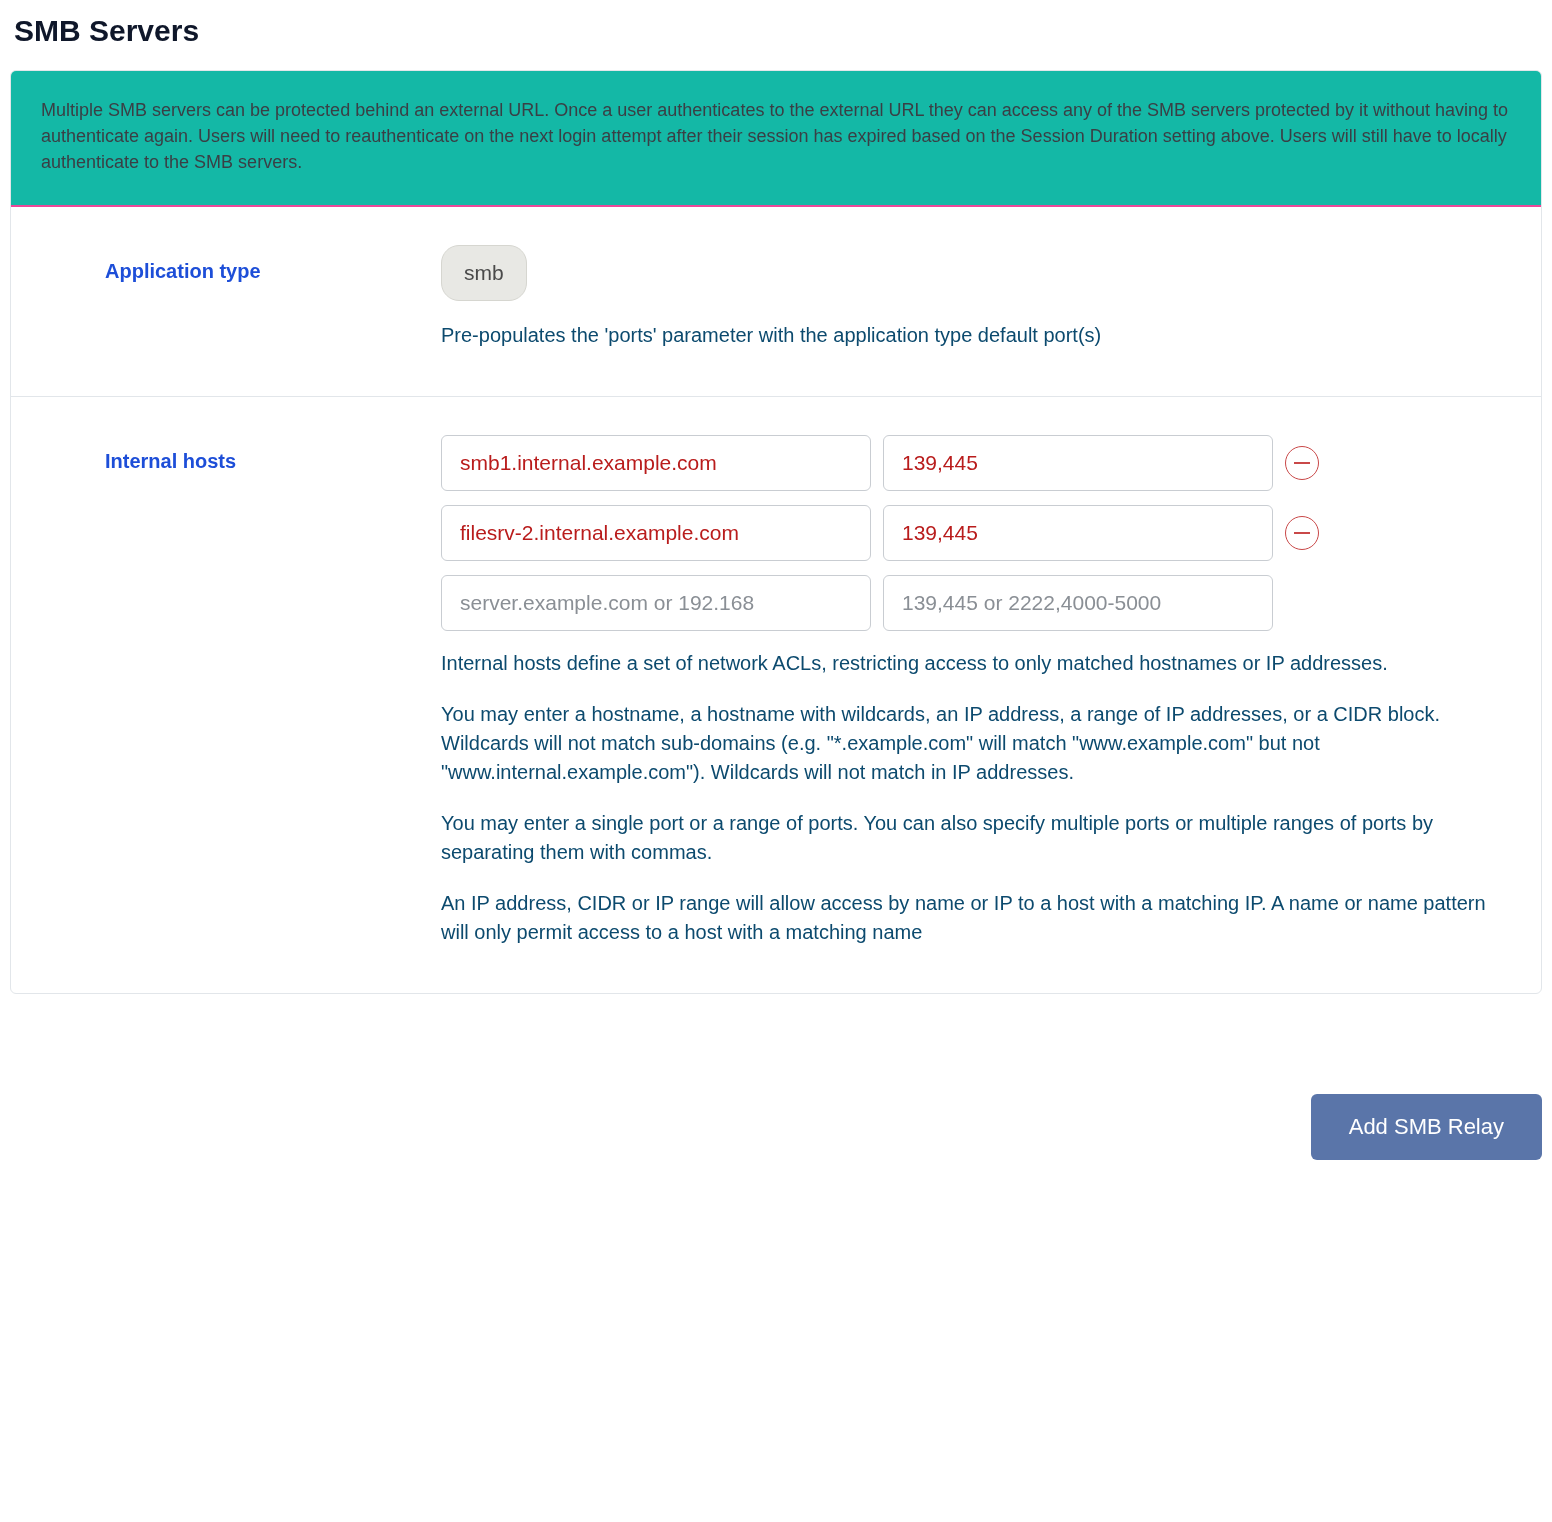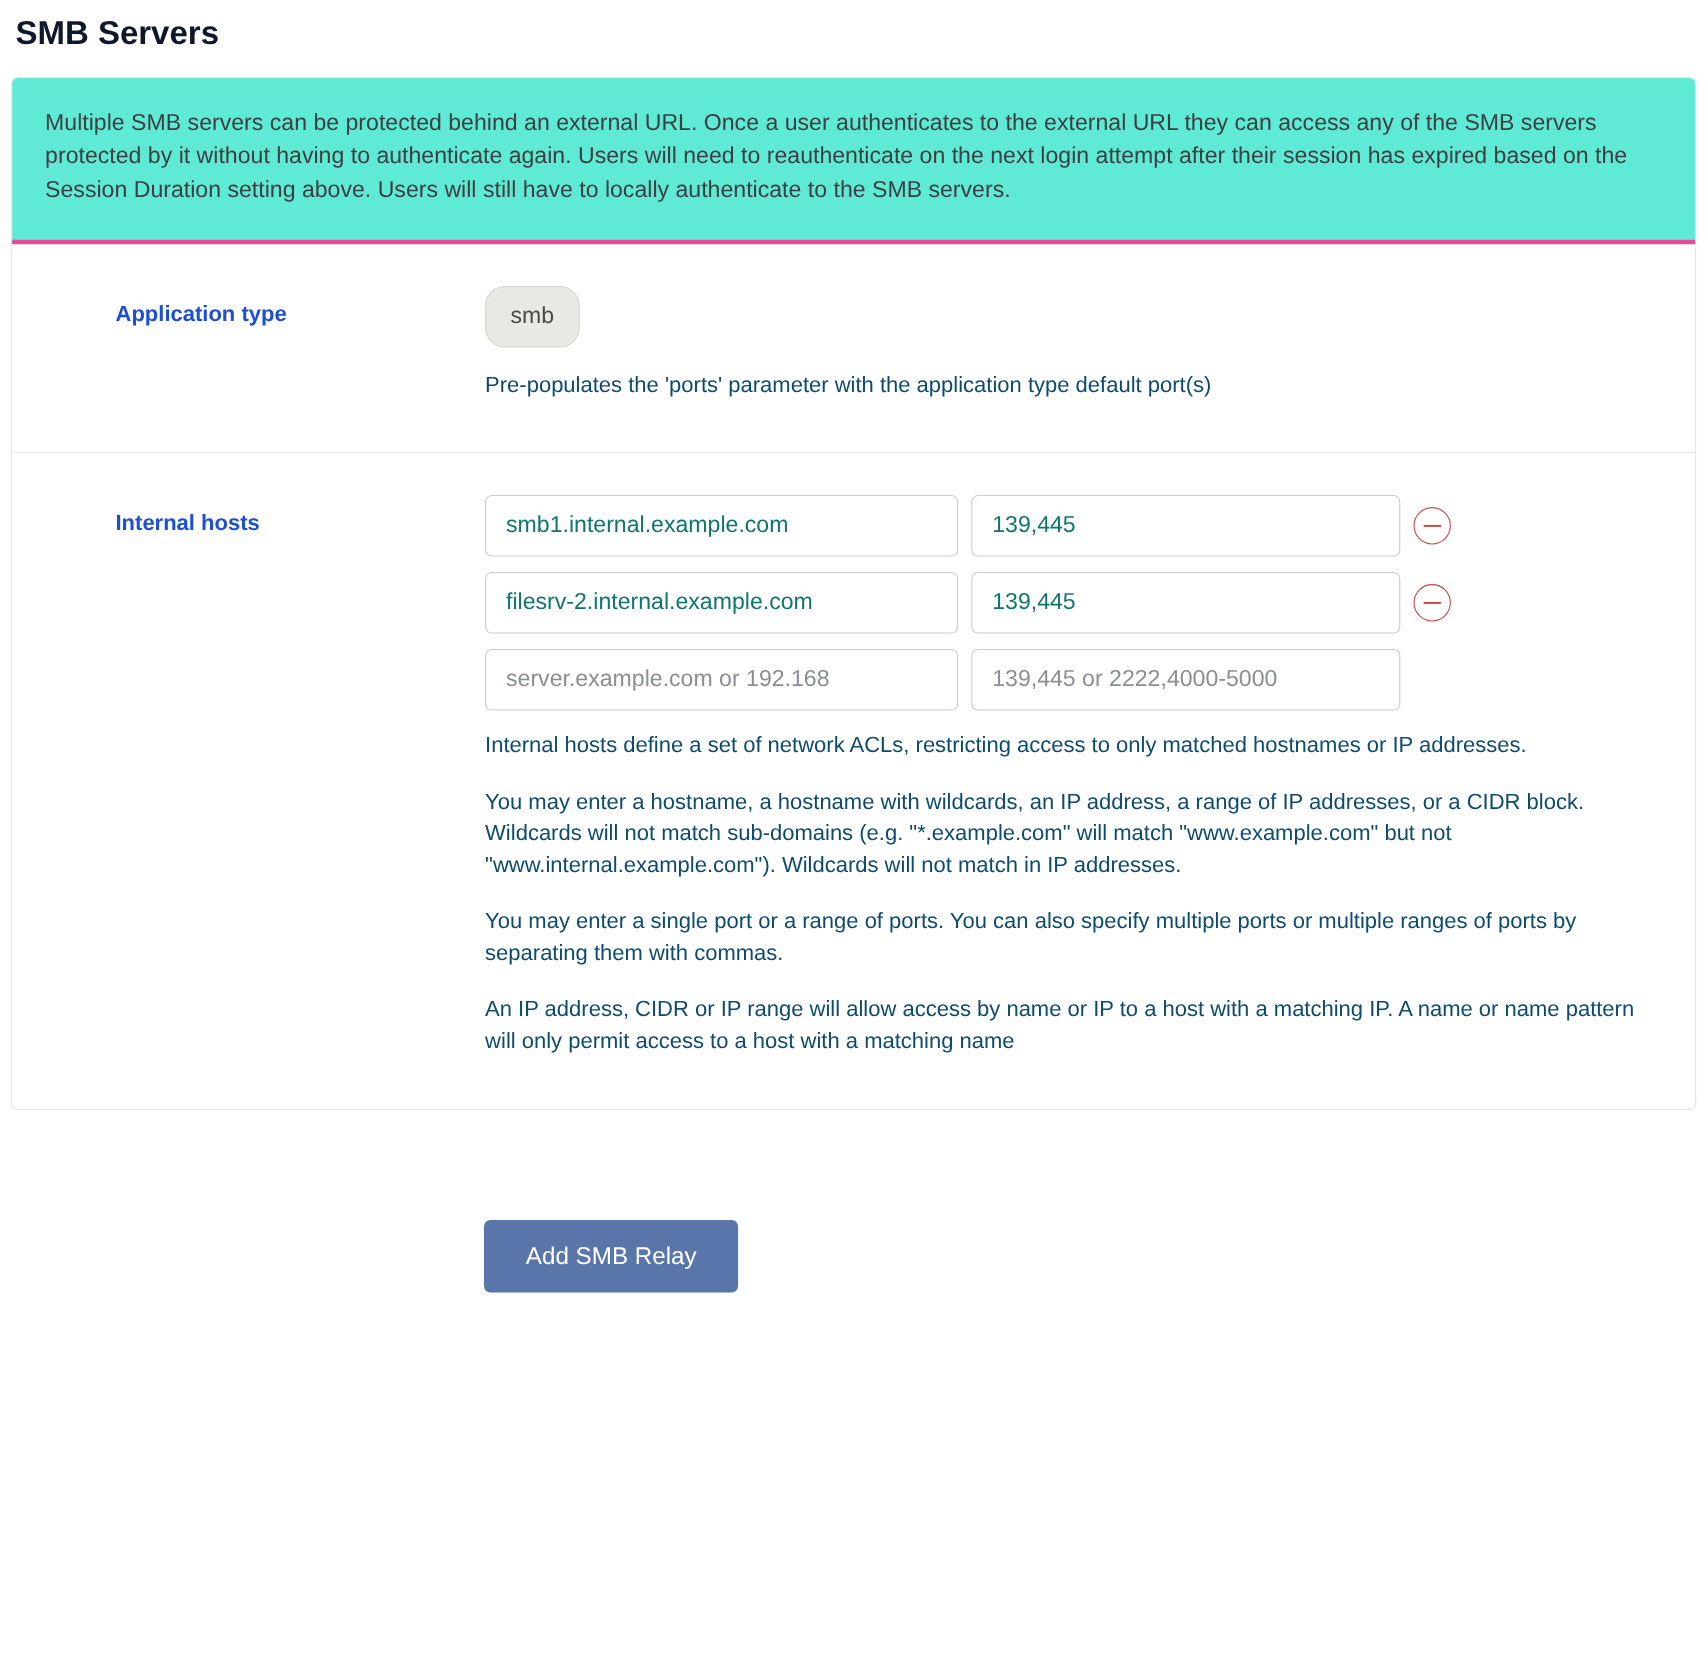--- a/index.html
+++ b/index.html
@@ -21,25 +21,25 @@
       color: #0f172a;
       margin-bottom: 18px;
       padding-left: 4px;
     }
     .panel {
       border: 1px solid #e2e6ea;
       border-radius: 6px;
       overflow: hidden;
     }
     .panel-header {
-      background: #5eead4;
+      background: #14b8a6;
       padding: 26px 30px 30px 30px;
-      border-bottom: 4px solid #ec4899;
+      border-bottom: 2px solid #ec4899;
       color: #3a3f45;
-      font-size: 21px;
+      font-size: 18px;
       line-height: 1.45;
     }
     .section {
       padding: 38px 30px 46px 30px;
       border-bottom: 1px solid #e2e6ea;
       display: flex;
       align-items: flex-start;
     }
     .section:last-child {
       border-bottom: none;
@@ -81,21 +81,21 @@
     .host-row {
       display: flex;
       align-items: center;
       margin-bottom: 14px;
     }
     .host-input, .port-input {
       border: 1px solid #c9cdd2;
       border-radius: 6px;
       padding: 12px 18px;
       font-size: 21px;
-      color: #0f766e;
+      color: #b91c1c;
       height: 56px;
       font-family: inherit;
     }
     .host-input::placeholder, .port-input::placeholder {
       color: #8a8f95;
     }
     .host-input {
       width: 430px;
       margin-right: 12px;
     }
@@ -117,20 +117,21 @@
     }
     .remove-btn svg {
       display: block;
     }
     .hosts-helper-block {
       margin-top: 18px;
     }
     .add-btn-wrap {
       display: flex;
       margin-top: 100px;
+      justify-content: space-between;
     }
     .add-btn-spacer {
       width: 430px;
       flex-shrink: 0;
     }
     .add-btn {
       background: #5a75a9;
       color: #fff;
       border: none;
       border-radius: 6px;

